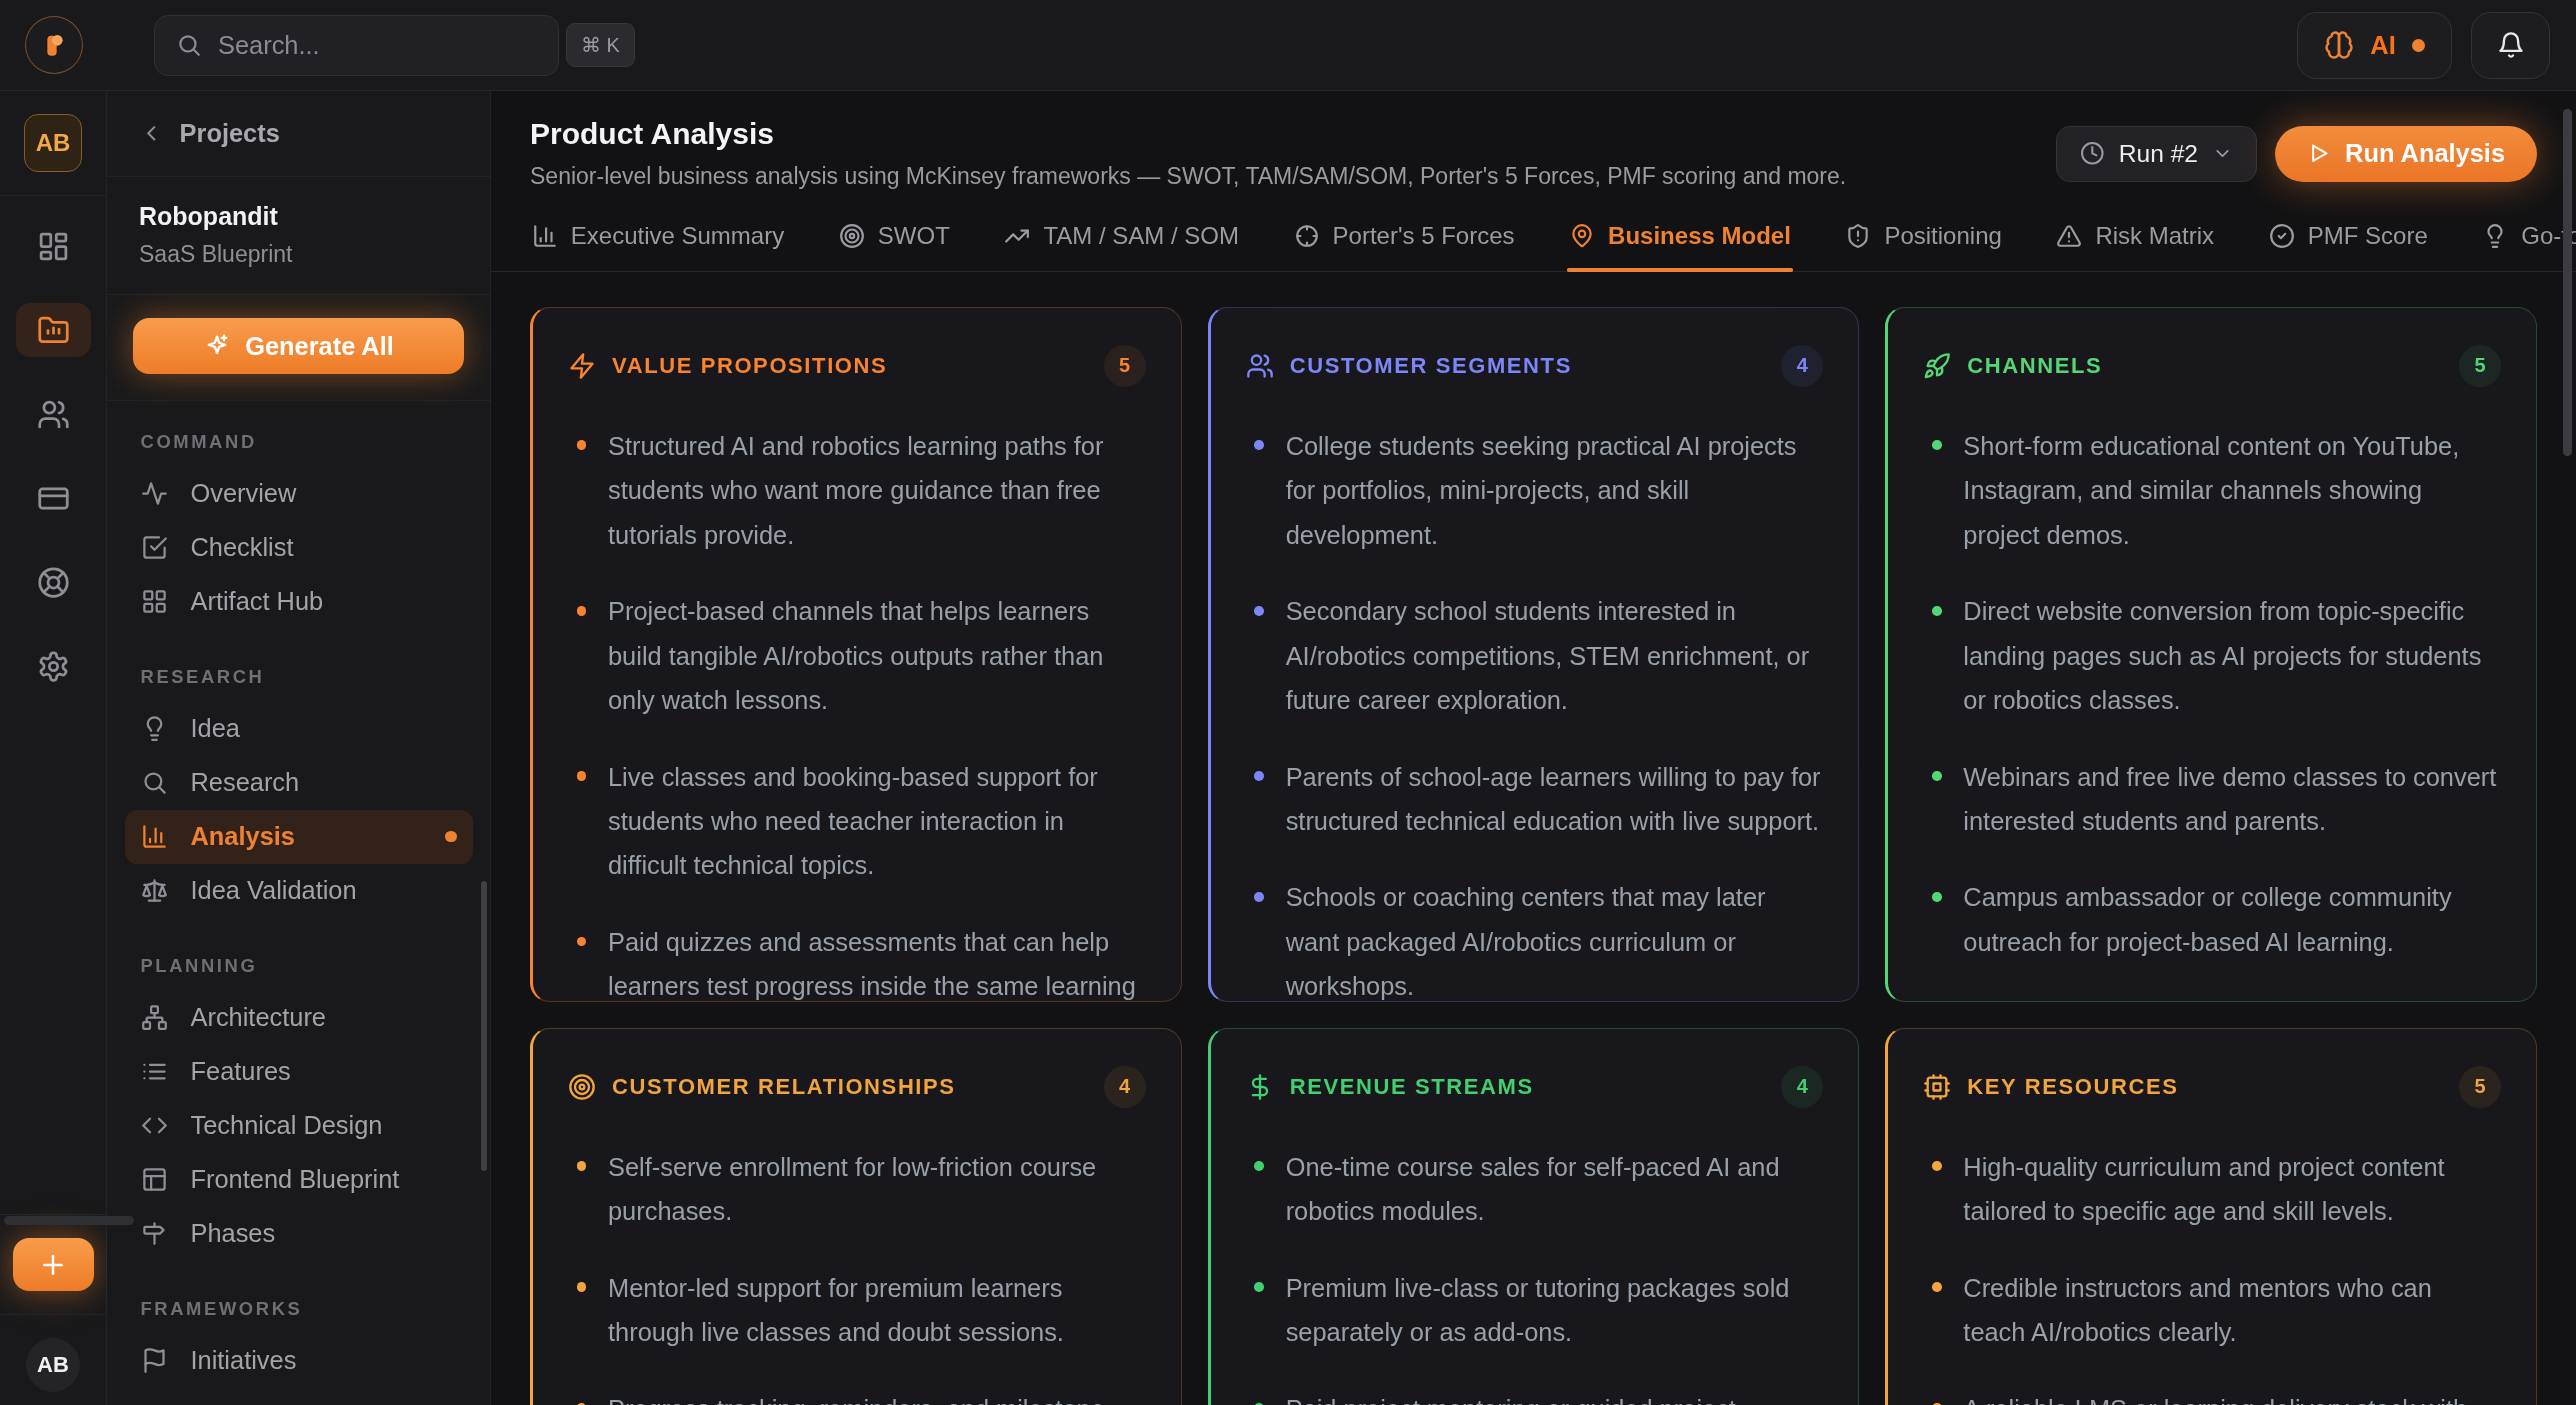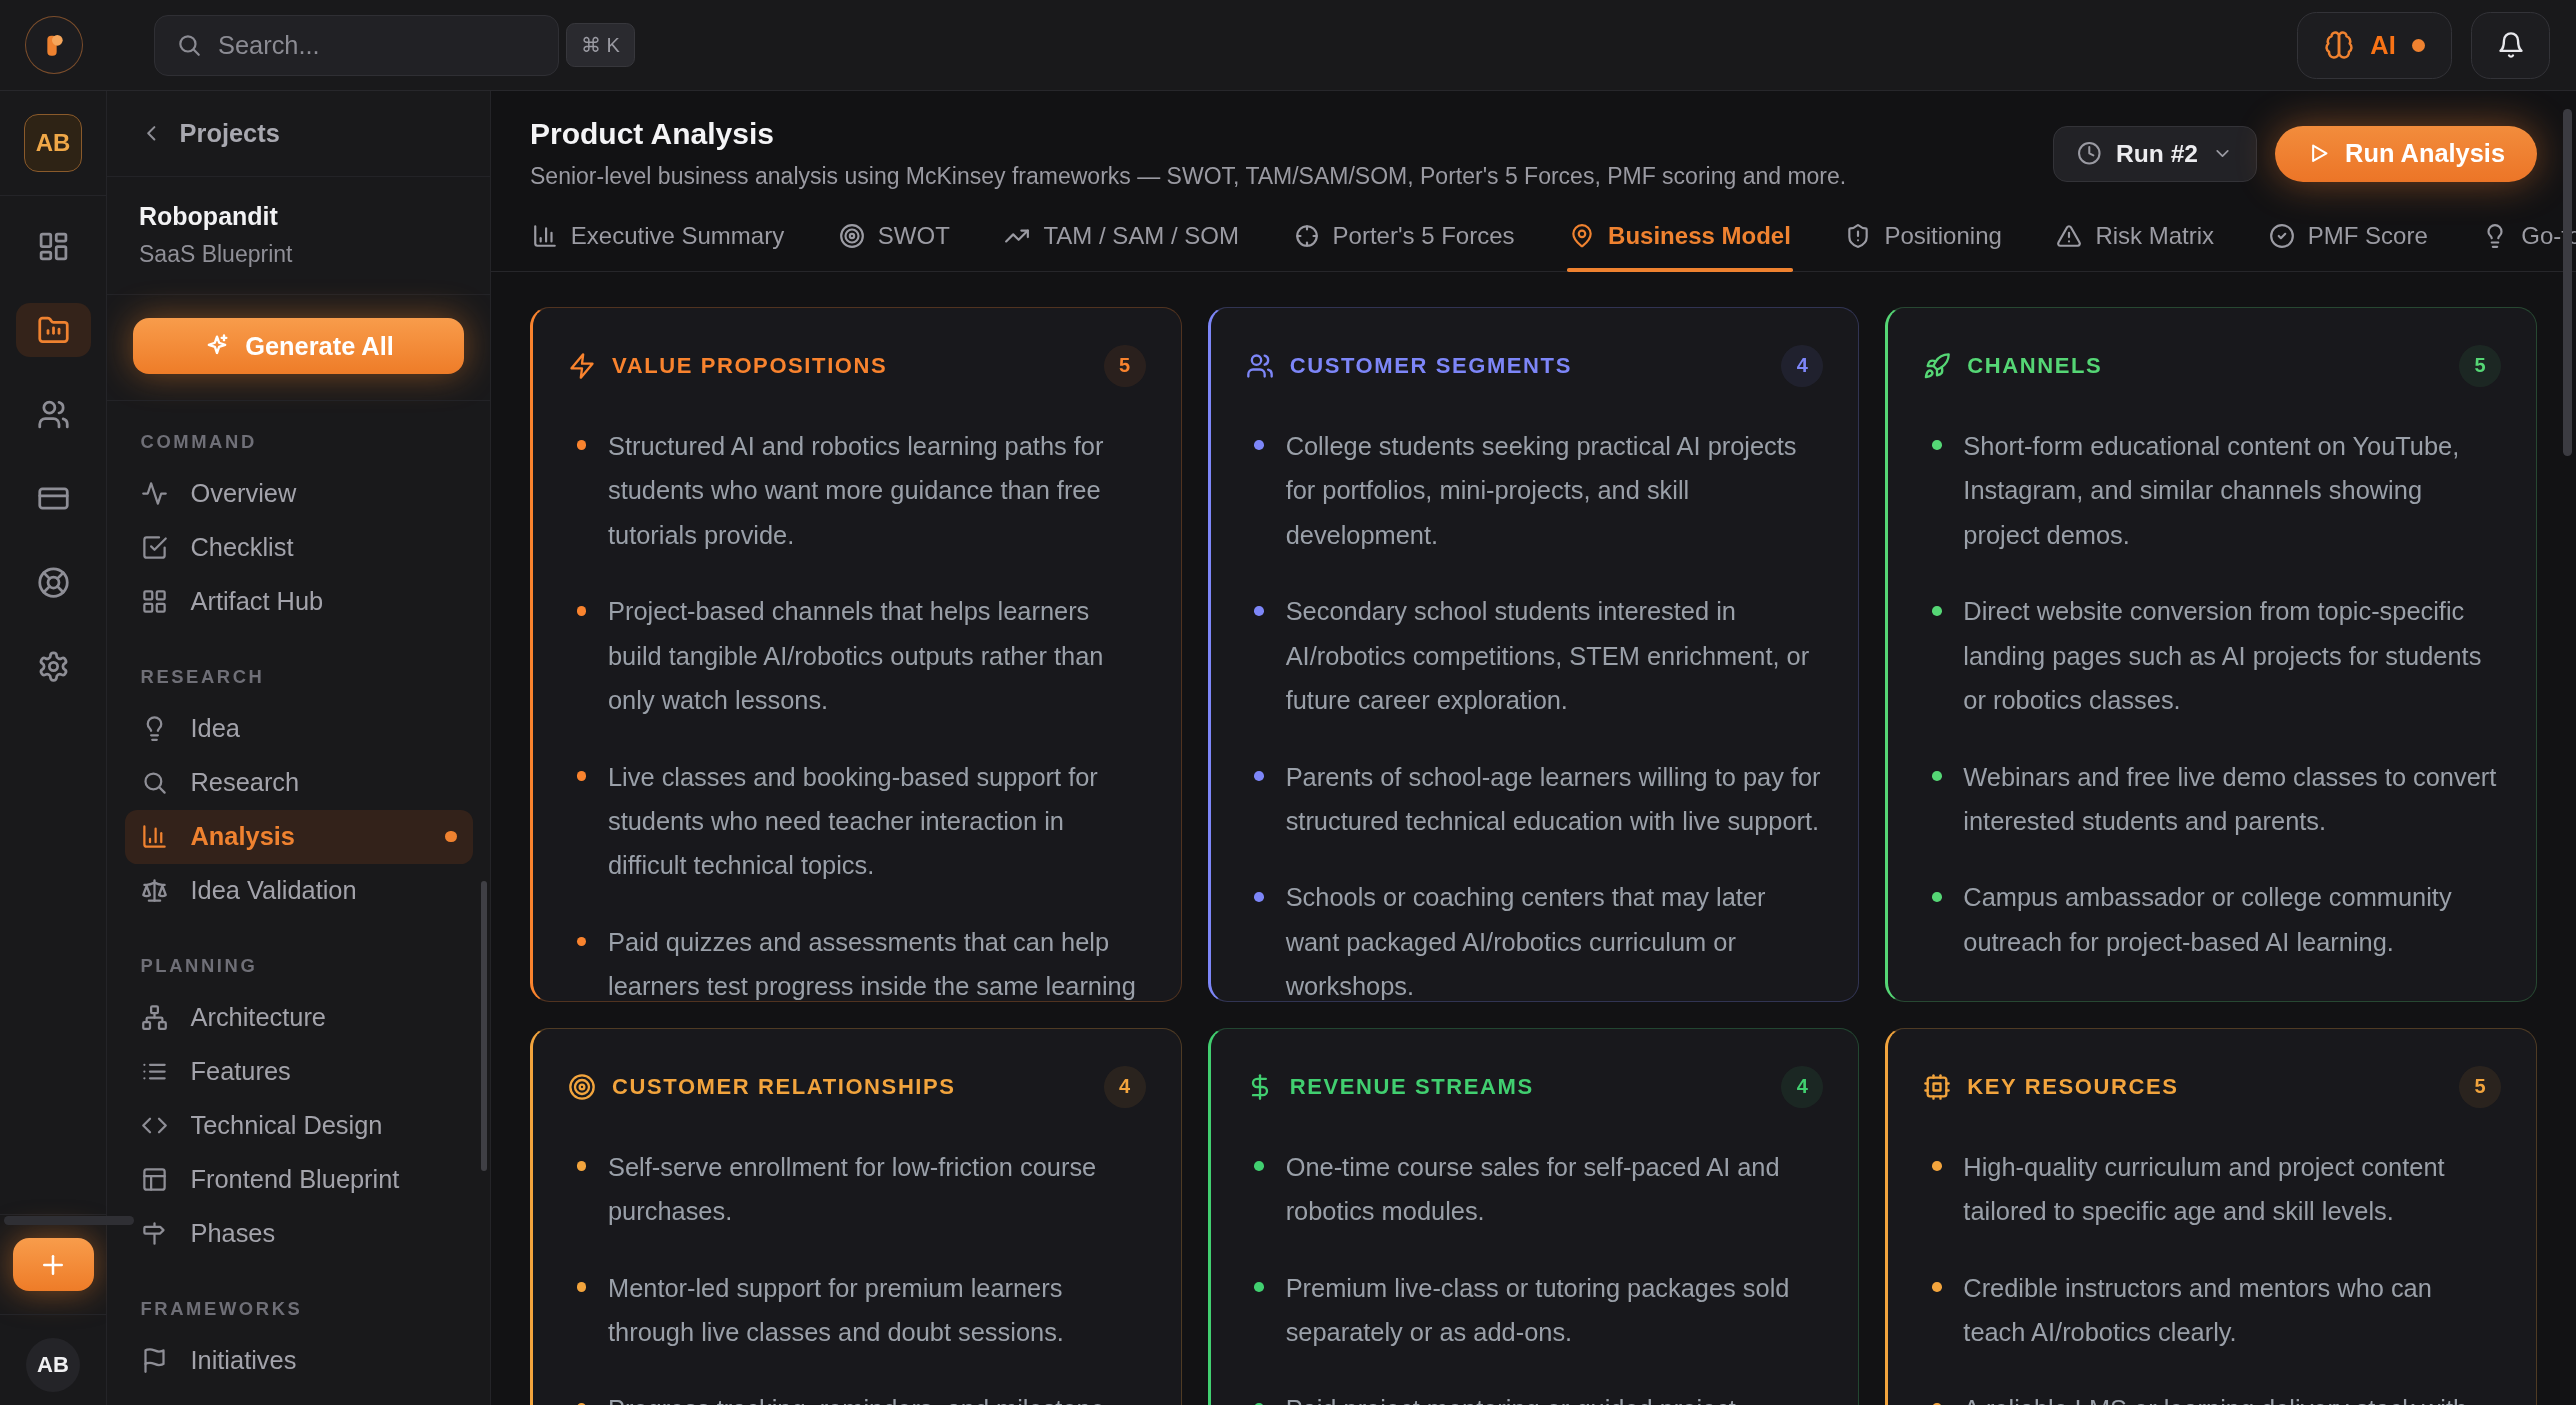--- a/index.html
+++ b/index.html
@@ -99,21 +99,21 @@
   .main { flex:1; background:#121214; display:flex; flex-direction:column; position:relative;
           min-width:0; overflow:hidden; }
   .main-head { display:flex; align-items:center; padding:26px 39px 0; }
   .page-title { font-size:30px; font-weight:bold; color:#f4f4f6; }
   .page-sub { font-size:23px; color:#9a9aa2; margin-top:12.3px; }
   .head-actions { margin-left:auto; display:flex; gap:17.5px; align-items:center; }
   .run-history { height:56px; border-radius:14px; background:#222226; border:0.9px solid #333338;
                  padding:0 23px; display:flex; gap:14px; align-items:center; cursor:pointer; }
   .run-history .icon { width:24.6px; height:24.6px; color:#9a9aa2; }
   .run-history .chev { width:21px; height:21px; color:#9a9aa2; }
-  .run-history-label { font-size:24.6px; font-weight:bold; color:#ececef; }
+  .run-history-label { font-size:24.6px; font-weight:normal; color:#ececef; }
   .run-analysis { height:56px; border-radius:28px; padding:0 32px;
                   background:linear-gradient(180deg,#f28c3c,#ec7527);
                   box-shadow:0 0 39px rgba(240,126,48,.45);
                   display:flex; gap:14px; align-items:center; cursor:pointer;
                   color:#fff; font-size:25.4px; font-weight:bold; }
   .run-analysis .icon { width:24.6px; height:24.6px; }
 
   .tabs { display:flex; gap:51px; padding:0 39px; margin-top:14px;
           border-bottom:0.9px solid #26262a; flex:0 0 auto; }
   .tab { display:flex; gap:13px; align-items:center; padding:17.5px 1.8px 21px; color:#9b9ba3;

